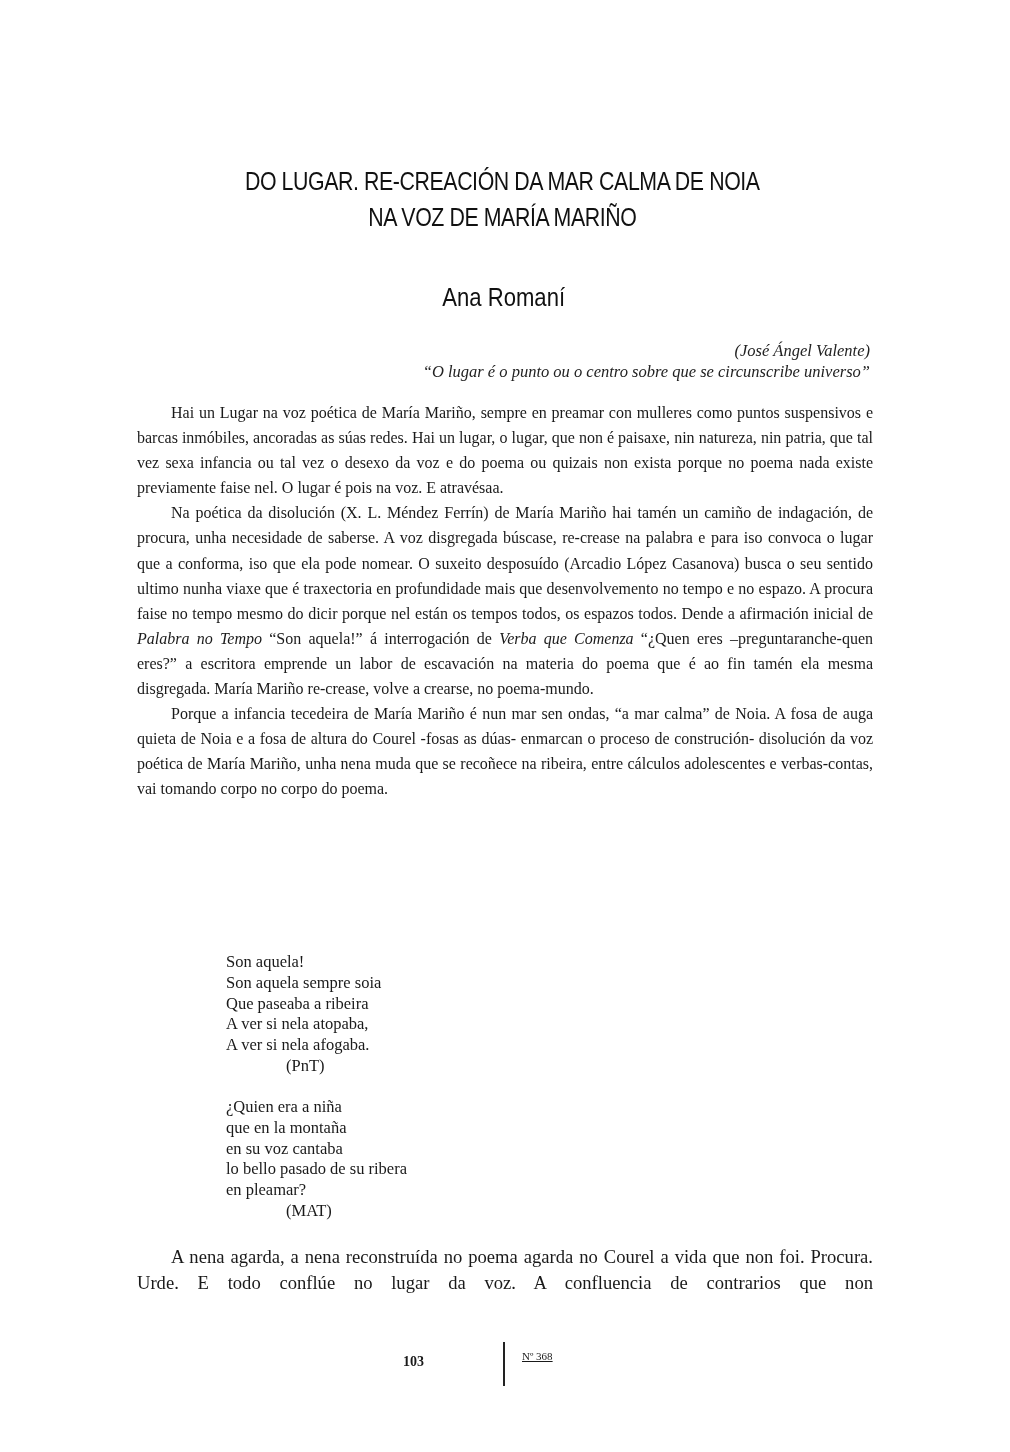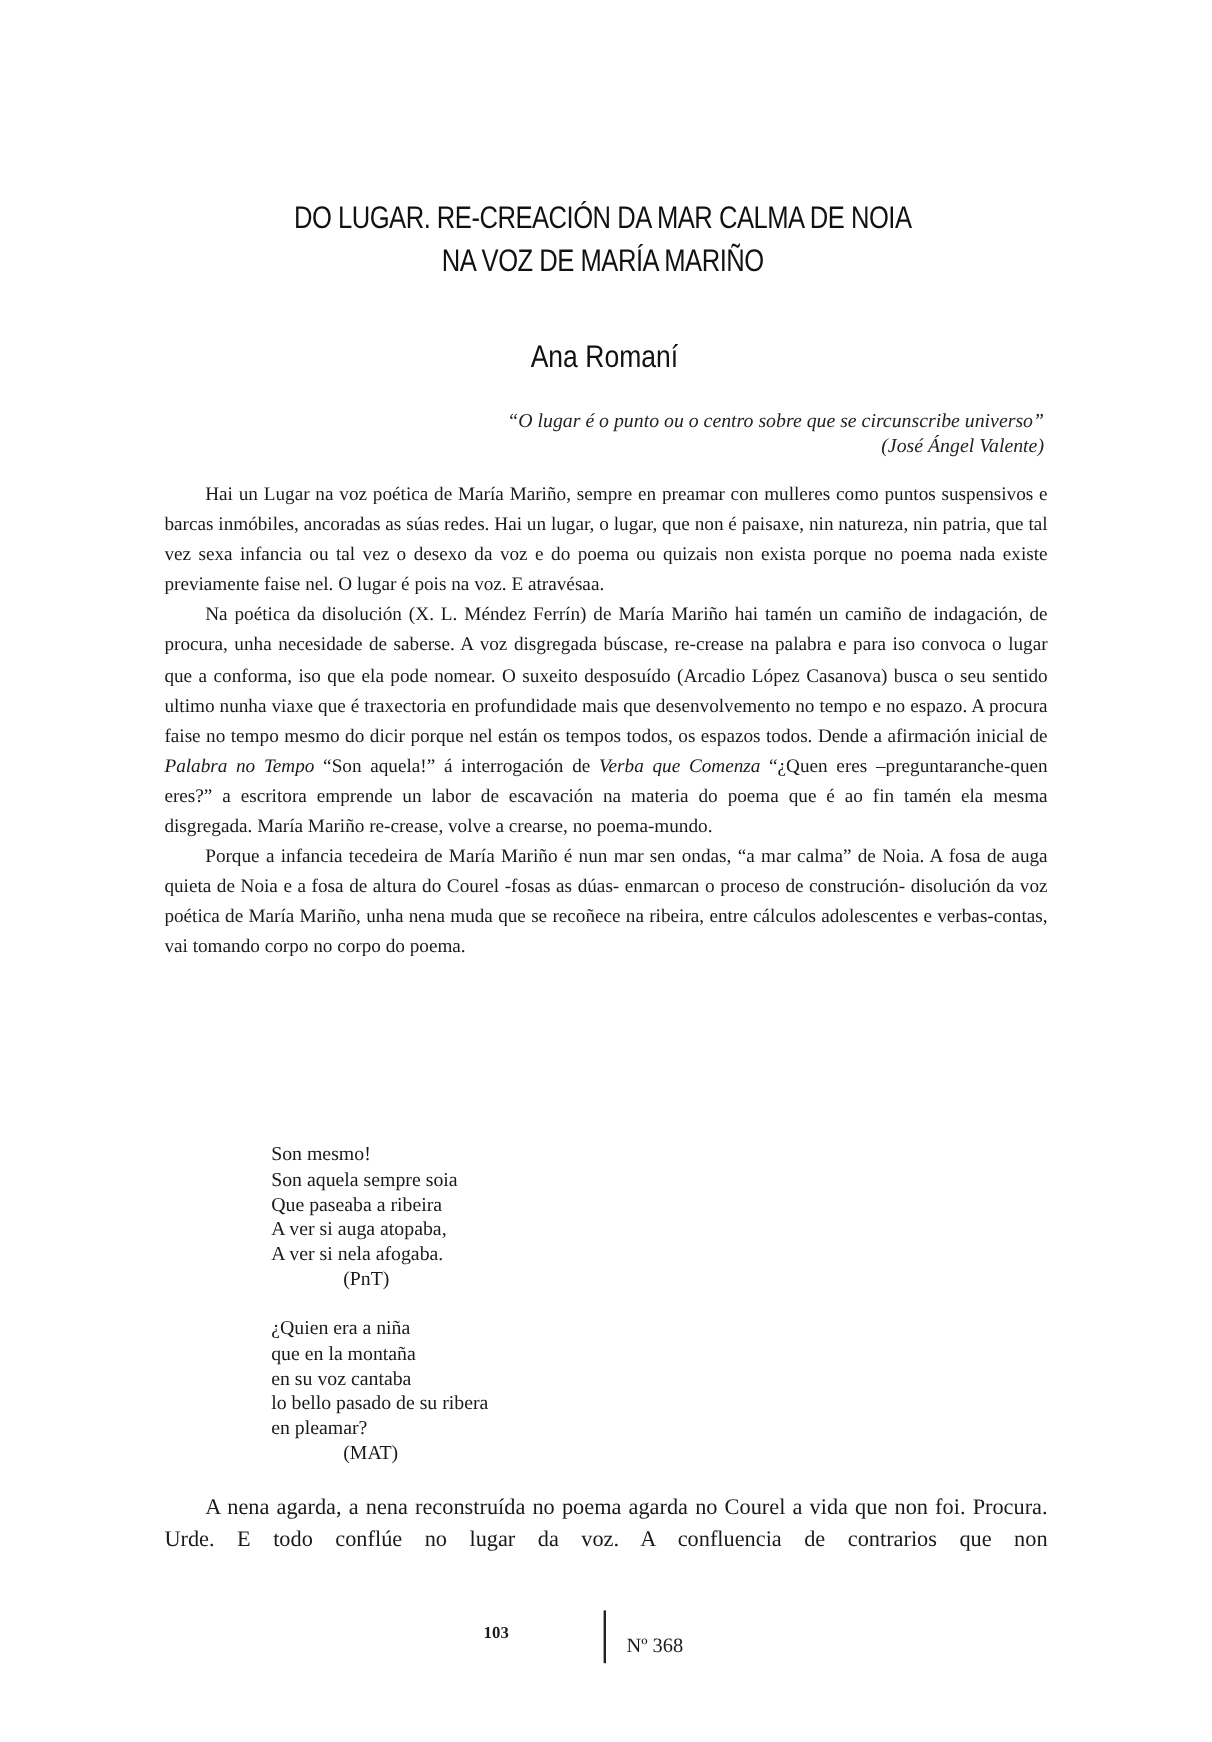--- a/index.html
+++ b/index.html
@@ -53,50 +53,50 @@
     position: absolute; left: 0; width: 946px; top: 1342px; height: 44px;
   }
   .page-num {
     position: absolute; right: 522px; top: 12px;
     font-size: 14px; font-weight: bold;
   }
   .divider {
     position: absolute; left: 503px; top: 0; width: 1.5px; height: 44px; background: #222;
   }
   .issue {
-    position: absolute; left: 522px; top: 20px; font-size: 17px;
+    position: absolute; left: 522px; top: 8px; font-size: 11px; text-decoration: underline;
   }
   em { font-style: italic; margin-top: 39px; }
 </style>
 </head>
 <body>
 
 <div class="title">
   <div>DO LUGAR. RE-CREACIÓN DA MAR CALMA DE NOIA</div>
   <div>NA VOZ DE MARÍA MARIÑO</div>
 </div>
 
 <div class="author">Ana Romaní</div>
 
 <div class="epigraph">
+  <div>(José Ángel Valente)</div>
   <div>“O lugar é o punto ou o centro sobre que se circunscribe universo”</div>
-  <div>(José Ángel Valente)</div>
 </div>
 
 <div class="body-text" id="body-text">
     <p><span>Hai un Lugar na voz poética de María Mariño, sempre en preamar con mulleres como puntos suspensivos e barcas inmóbiles, ancoradas as súas redes. Hai un lugar, o lugar, que non é paisaxe, nin natureza, nin patria, que tal vez sexa infancia ou tal vez o desexo da voz e do poema ou quizais non exista porque no poema nada existe previamente faise nel. O lugar é pois na voz. E atravésaa.</span></p>
     <p><span>Na poética da disolución (X. L. Méndez Ferrín) de María Mariño hai tamén un camiño de indagación, de procura, unha necesidade de saberse. A voz disgregada búscase, re-crease na palabra e para iso convoca o lugar que a conforma, iso que ela pode nomear. O suxeito desposuído (Arcadio López Casanova) busca o seu sentido ultimo nunha viaxe que é traxectoria en profundidade mais que desenvolvemento no tempo e no espazo. A procura faise no tempo mesmo do dicir porque nel están os tempos todos, os espazos todos. Dende a afirmación inicial de </span><em>Palabra no Tempo</em><span> “Son aquela!” á interrogación de </span><em>Verba que Comenza</em><span> “¿Quen eres –preguntaranche-quen eres?” a escritora emprende un labor de escavación na materia do poema que é ao fin tamén ela mesma disgregada. María Mariño re-crease, volve a crearse, no poema-mundo.</span></p>
     <p><span>Porque a infancia tecedeira de María Mariño é nun mar sen ondas, “a mar calma” de Noia. A fosa de auga quieta de Noia e a fosa de altura do Courel -fosas as dúas- enmarcan o proceso de construción- disolución da voz poética de María Mariño, unha nena muda que se recoñece na ribeira, entre cálculos adolescentes e verbas-contas, vai tomando corpo no corpo do poema.</span></p>
   </div>
 
 <div class="poem" id="poem-1">
-  <div class="line">Son mesmo!</div>
+  <div class="line">Son aquela!</div>
   <div class="line">Son aquela sempre soia</div>
   <div class="line">Que paseaba a ribeira</div>
-  <div class="line">A ver si auga atopaba,</div>
+  <div class="line">A ver si nela atopaba,</div>
   <div class="line">A ver si nela afogaba.</div>
   <div class="line source">(PnT)</div>
 </div>
 
 <div class="poem" id="poem-2">
   <div class="line">¿Quien era a niña</div>
   <div class="line">que en la montaña</div>
   <div class="line">en su voz cantaba</div>
   <div class="line">lo bello pasado de su ribera</div>
   <div class="line">en pleamar?</div>

